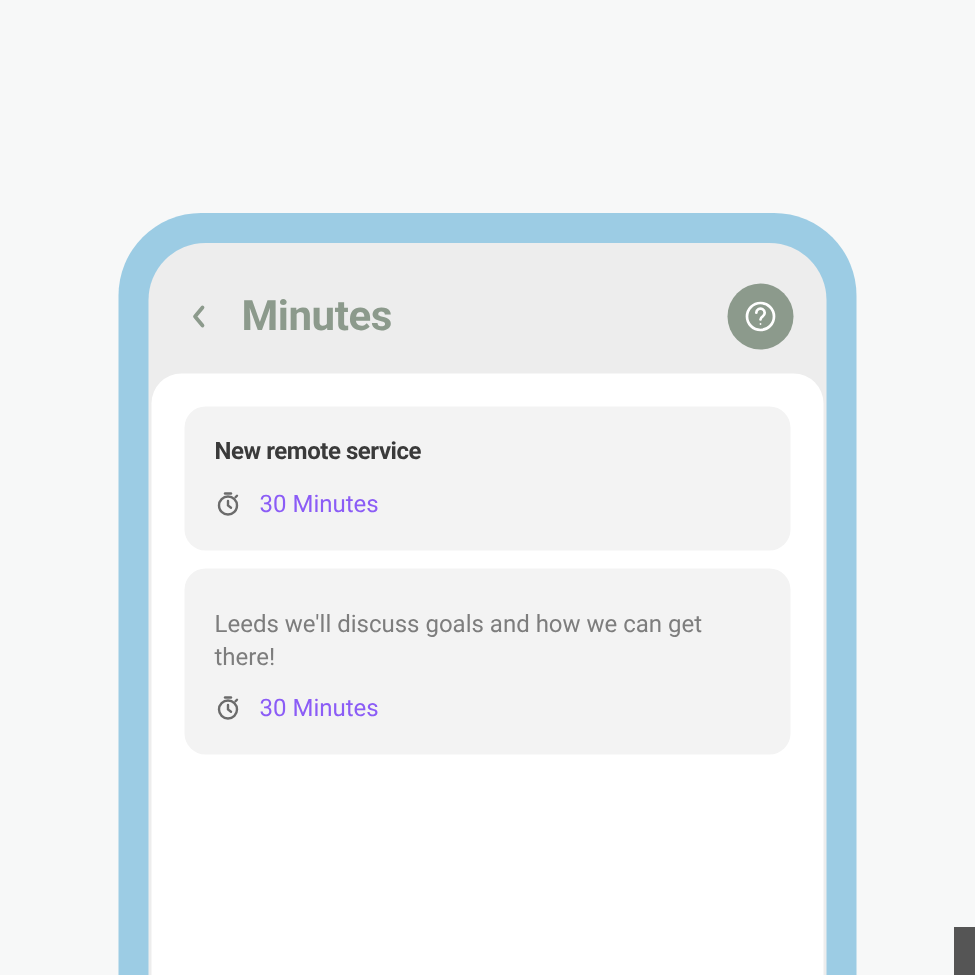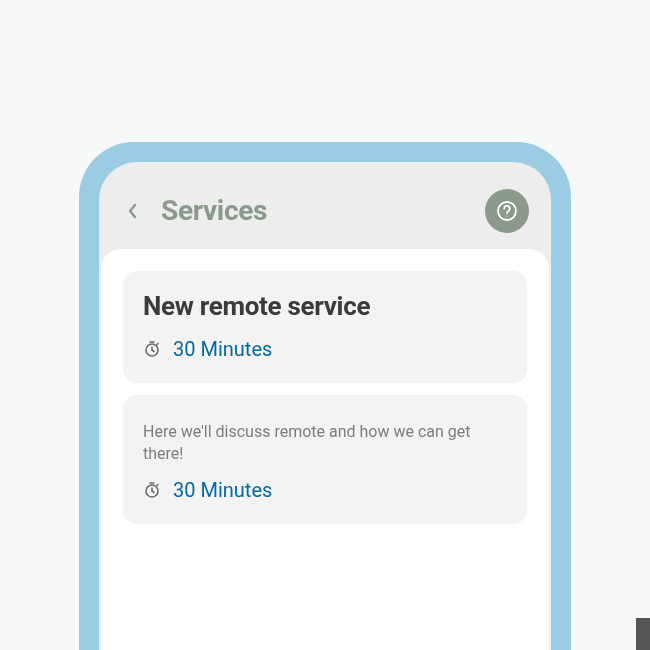--- a/index.html
+++ b/index.html
@@ -83,21 +83,21 @@
       margin: 0 2px;
     }
     .card {
       background: #f3f3f3;
       border-radius: 14px;
       padding: 20px 20px 22px 20px;
       margin-bottom: 12px;
       cursor: pointer;
     }
     .card-title {
-      font-size: 26px;
+      font-size: 16px;
       font-weight: 700;
       color: #3a3a3a;
       letter-spacing: -0.3px;
       margin-bottom: 6px;
     }
     .card-desc {
       font-size: 16px;
       color: #7d7d7d;
       line-height: 1.35;
       margin-bottom: 14px;
@@ -122,22 +122,22 @@
       align-items: center;
       justify-content: center;
       flex-shrink: 0;
     }
     .meta-icon svg {
       stroke: #6b6b6b;
       fill: none;
       stroke-width: 1.6;
     }
     .meta-text {
-      font-size: 20px;
-      color: #0369a1;
+      font-size: 16px;
+      color: #8b5cf6;
     }
     .corner-tab {
       position: absolute;
       right: 0;
       bottom: 0;
       width: 14px;
       height: 32px;
       background: #555555;
     }
   </style>
@@ -146,21 +146,21 @@
 
 <div class="phone-frame">
   <div class="phone-inner">
 
     <div class="header">
       <div class="back-btn">
         <svg width="12" height="18" viewBox="0 0 12 18">
           <polyline points="8,3 3,9 8,15" stroke-linecap="round" stroke-linejoin="round"></polyline>
         </svg>
       </div>
-      <div class="header-title">Services</div>
+      <div class="header-title">Minutes</div>
       <div class="help-btn">
         <svg width="22" height="22" viewBox="0 0 22 22">
           <circle cx="11" cy="11" r="9"></circle>
           <path d="M8.2,8.5 a2.8,2.8 0 1,1 4.3,2.4 c-0.9,0.6 -1.5,1.1 -1.5,2.1" stroke-linecap="round"></path>
           <circle cx="11" cy="16" r="0.6" fill="#ffffff" stroke="none"></circle>
         </svg>
       </div>
     </div>
 
     <div class="content">
@@ -174,21 +174,21 @@
               <path d="M9,7 L9,10 L11,11.5" stroke-linecap="round"></path>
               <path d="M7,2 L11,2" stroke-linecap="round"></path>
               <path d="M14,4.5 L15,3.5" stroke-linecap="round"></path>
             </svg>
           </div>
           <div class="meta-text">30 Minutes</div>
         </div>
       </div>
 
       <div class="card">
-        <div class="card-desc">Here we'll discuss remote and how we can get there!</div>
+        <div class="card-desc">Leeds we'll discuss goals and how we can get there!</div>
         <div class="meta-row">
           <div class="meta-icon">
             <svg width="18" height="18" viewBox="0 0 18 18">
               <circle cx="9" cy="10" r="6"></circle>
               <path d="M9,7 L9,10 L11,11.5" stroke-linecap="round"></path>
               <path d="M7,2 L11,2" stroke-linecap="round"></path>
               <path d="M14,4.5 L15,3.5" stroke-linecap="round"></path>
             </svg>
           </div>
           <div class="meta-text">30 Minutes</div>

